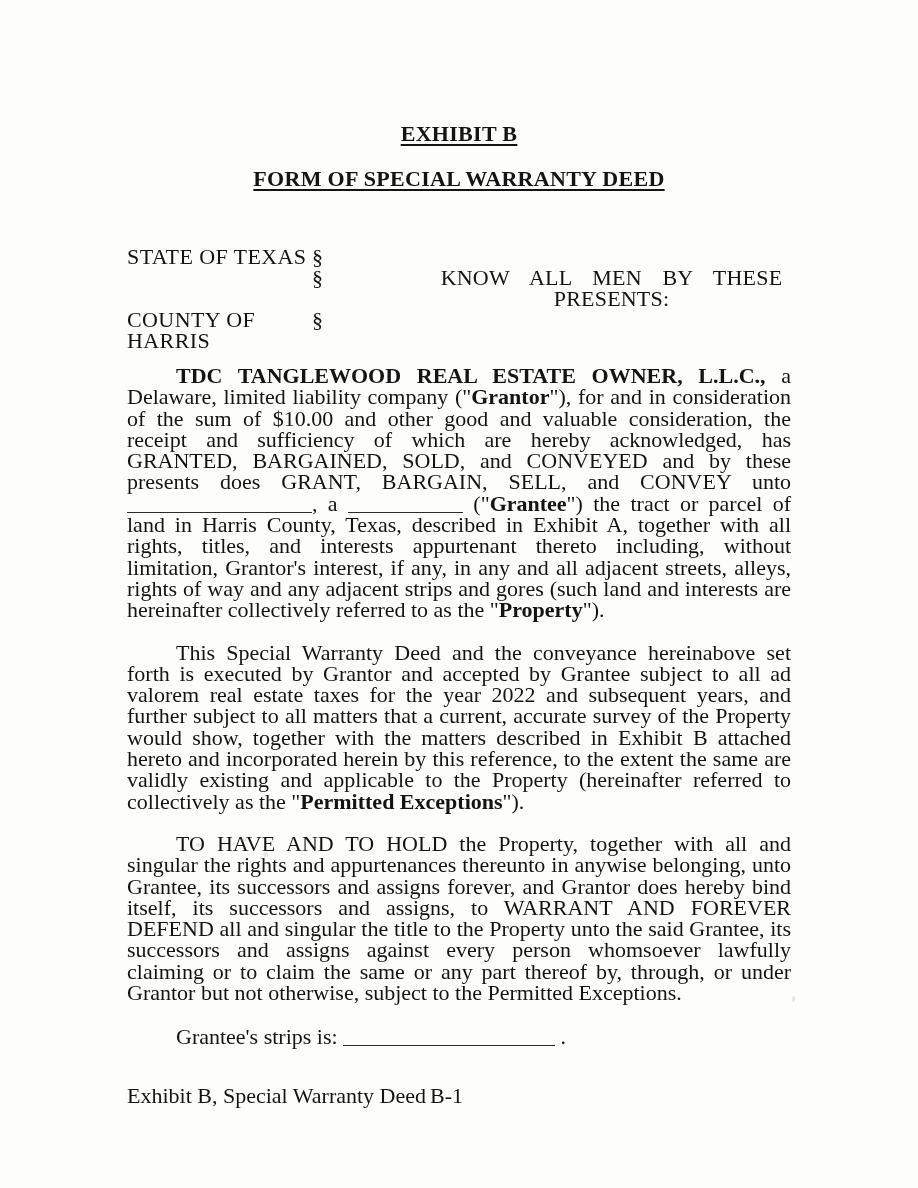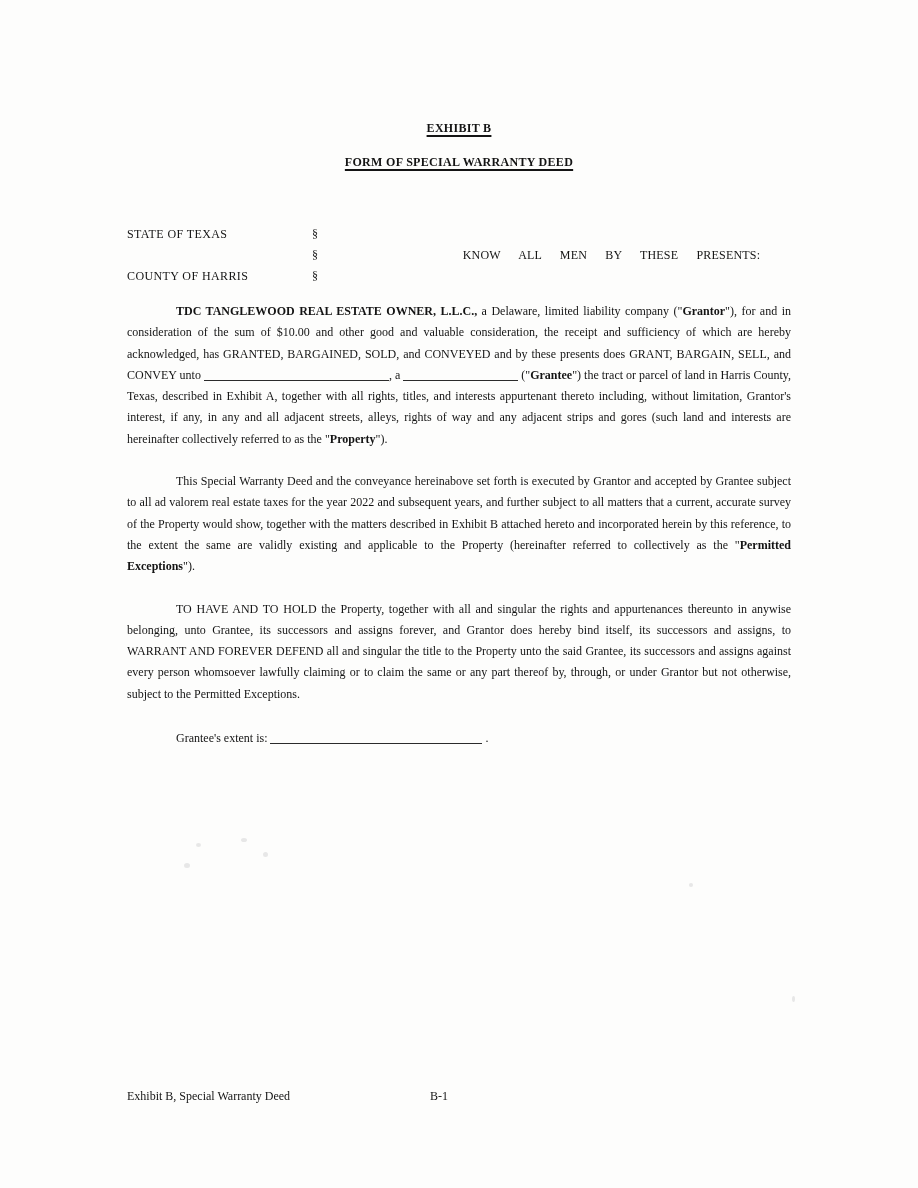--- a/index.html
+++ b/index.html
@@ -3,21 +3,21 @@
 <meta charset="utf-8">
 <style>
   html, body { margin: 0; padding: 0; background: #e8e8e8; }
   .page {
     position: relative;
     width: 918px;
     height: 1188px;
     margin: 0 auto;
     background: #fdfdfc;
     font-family: "Liberation Serif", "DejaVu Serif", serif;
-    font-size: 12px;
+    font-size: 22px;
     color: #141414;
     overflow: hidden;
   }
   .content {
     position: absolute;
     left: 127px;
     width: 664px;
     top: 0;
   }
   .title {
@@ -121,21 +121,21 @@
         <span class="j-right"></span>
       </div>
     </div>
 
     <p class="body-para first-para"><span class="b">TDC TANGLEWOOD REAL ESTATE OWNER, L.L.C.,</span><span> a Delaware, limited liability company ("</span><span class="b u">Grantor</span><span>"), for and in consideration of the sum of $10.00 and other good and valuable consideration, the receipt and sufficiency of which are hereby acknowledged, has GRANTED, BARGAINED, SOLD, and CONVEYED and by these presents does GRANT, BARGAIN, SELL, and CONVEY unto </span><span class="blank" style="width: 185px;"></span><span>, a </span><span class="blank" style="width: 115px;"></span><span> ("</span><span class="b u">Grantee</span><span>") the tract or parcel of land in Harris County, Texas, described in </span><span class="u">Exhibit A</span><span>, together with all rights, titles, and interests appurtenant thereto including, without limitation, Grantor's interest, if any, in any and all adjacent streets, alleys, rights of way and any adjacent strips and gores (such land and interests are hereinafter collectively referred to as the "</span><span class="b u">Property</span><span>").</span></p>
 
     <p class="body-para"><span>This Special Warranty Deed and the conveyance hereinabove set forth is executed by Grantor and accepted by Grantee subject to all ad valorem real estate taxes for the year 2022 and subsequent years, and further subject to all matters that a current, accurate survey of the Property would show, together with the matters described in </span><span class="u">Exhibit B</span><span> attached hereto and incorporated herein by this reference, to the extent the same are validly existing and applicable to the Property (hereinafter referred to collectively as the "</span><span class="b u">Permitted Exceptions</span><span>").</span></p>
 
     <p class="body-para"><span>TO HAVE AND TO HOLD the Property, together with all and singular the rights and appurtenances thereunto in anywise belonging, unto Grantee, its successors and assigns forever, and Grantor does hereby bind itself, its successors and assigns, to WARRANT AND FOREVER DEFEND all and singular the title to the Property unto the said Grantee, its successors and assigns against every person whomsoever lawfully claiming or to claim the same or any part thereof by, through, or under Grantor but not otherwise, subject to the Permitted Exceptions.</span></p>
 
-    <div class="address-line"><span>Grantee's extent is: </span><span class="blank" style="width: 212px;"></span><span> .</span></div>
+    <div class="address-line"><span>Grantee's strips is: </span><span class="blank" style="width: 212px;"></span><span> .</span></div>
 
   </div>
 
   <div class="footer">
     <span>Exhibit B, Special Warranty Deed</span>
     <span class="page-num">B-1</span>
   </div>
 
   <div class="speck s1"></div>
   <div class="speck s2"></div>

